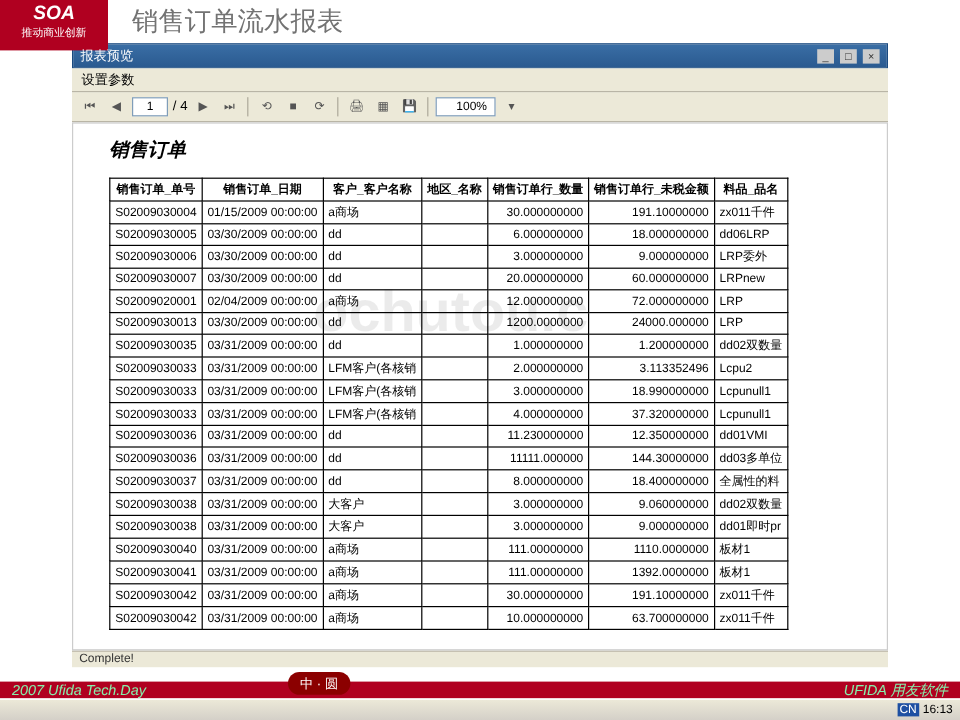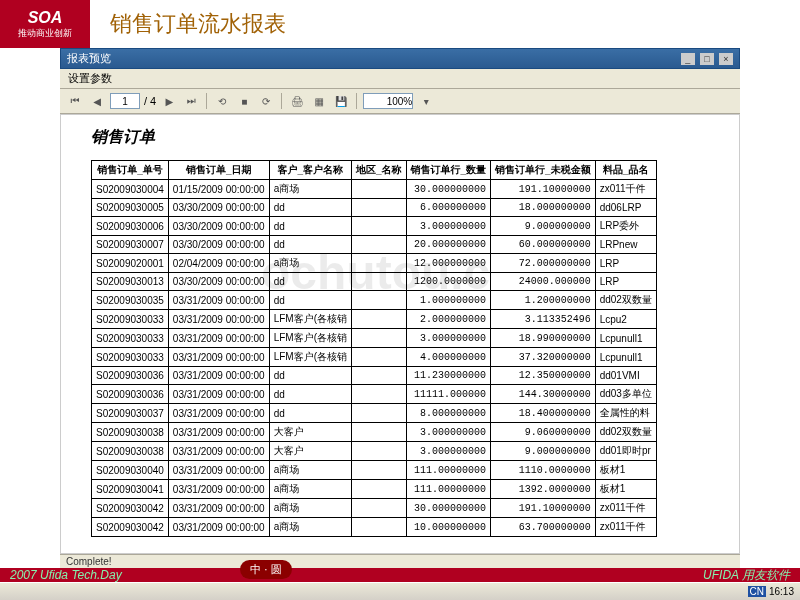--- a/index.html
+++ b/index.html
@@ -1,35 +1,35 @@
 <!DOCTYPE html>
 <html><head>
 <meta charset="utf-8">
 <style>
 * { margin: 0; padding: 0; box-sizing: border-box; }
 body { font-family: "Microsoft YaHei", SimSun, Arial, sans-serif; font-size: 11px; background: #fff; width: 800px; height: 600px; overflow: hidden; position: relative; }
-.top-banner { height: 48px; display: flex; align-items: center; }
+.top-banner { height: 36px; display: flex; align-items: center; }
 .logo-box { width: 90px; height: 48px; background: #b00020; color: #fff; display: flex; flex-direction: column; align-items: center; justify-content: center; font-size: 9px; }
 .logo-box .big { font-size: 16px; font-weight: bold; font-style: italic; }
-.page-title { font-size: 22px; color: #a16207; margin-left: 20px; }
+.page-title { font-size: 22px; color: #737373; margin-left: 20px; }
 .window-titlebar { background: linear-gradient(#3a6ea5, #2a5a90); color: #fff; font-size: 11px; padding: 2px 6px; display: flex; align-items: center; justify-content: space-between; margin: 0 60px; border: 1px solid #1a4a80; }
 .window-titlebar .ctrls span { display: inline-block; width: 14px; height: 12px; background: #ccc; margin-left: 2px; font-size: 9px; text-align: center; color: #333; line-height: 12px; }
 .menubar { background: #ece9d8; border-bottom: 1px solid #aca899; padding: 2px 8px; font-size: 11px; margin: 0 60px; }
 .toolbar { background: #ece9d8; border-bottom: 1px solid #aca899; padding: 3px 6px; display: flex; align-items: center; gap: 4px; margin: 0 60px; }
 .toolbar .btn { width: 18px; height: 18px; border: 1px solid transparent; display: inline-flex; align-items: center; justify-content: center; font-size: 10px; color: #555; cursor: pointer; }
 .toolbar input.page { width: 30px; height: 16px; font-size: 10px; text-align: center; border: 1px solid #7f9db9; }
-.toolbar input.zoom { width: 50px; height: 16px; font-size: 10px; border: 1px solid #7f9db9; padding-left: 0; text-align: right; }
+.toolbar input.zoom { width: 50px; height: 16px; font-size: 10px; border: 1px solid #7f9db9; padding-left: 16px; }
 .toolbar .sep { width: 1px; height: 16px; background: #aca899; margin: 0 2px; }
 .report-area { background: #fff; margin: 0 60px; height: 440px; overflow: auto; border: 1px solid #ccc; position: relative; }
 .watermark { position: absolute; top: 130px; left: 200px; font-size: 48px; color: rgba(0,0,0,0.08); font-weight: bold; pointer-events: none; z-index: 5; }
 .report-title { font-family: SimSun; font-size: 16px; font-style: italic; font-weight: bold; margin: 12px 0 12px 30px; }
 table.report { border-collapse: collapse; margin-left: 30px; font-size: 10px; }
 table.report th, table.report td { border: 1px solid #000; padding: 2px 4px; white-space: nowrap; height: 18px; }
 table.report th { font-weight: bold; text-align: center; background: #fff; }
-table.report td.num { text-align: right; font-family: Liberation Mono, monospace; }
+table.report td.num { text-align: right; }
 .statusbar { background: #ece9d8; border-top: 1px solid #aca899; font-size: 10px; padding: 1px 6px; margin: 0 60px; color: #333; }
 .bottom-banner { position: absolute; bottom: 18px; left: 0; width: 100%; height: 14px; background: #b00020; color: #86efac; font-size: 12px; font-style: italic; display: flex; align-items: center; padding: 0 10px; justify-content: space-between; }
 .taskbar { position: absolute; bottom: 0; left: 0; width: 100%; height: 18px; background: linear-gradient(#ece9d8, #d4d0c8); border-top: 1px solid #fff; display: flex; align-items: center; font-size: 10px; }
 .taskbar .start { background: #b00020; color: #fff; padding: 1px 8px; font-weight: bold; margin-right: 4px; margin-top: 48px; }
 .taskbar .task { border: 1px solid #aca899; background: #ece9d8; padding: 0 4px; margin-right: 2px; height: 15px; line-height: 15px; overflow: hidden; max-width: 70px; white-space: nowrap; text-overflow: ellipsis; cursor: pointer; }
 .taskbar .tray { margin-left: auto; padding: 0 6px; display: flex; align-items: center; gap: 3px; }
 .float-widget { position: absolute; top: 560px; left: 240px; background: #8b0000; border-radius: 10px; padding: 2px 10px; color: #fff; font-size: 11px; display: flex; gap: 6px; z-index: 20; }
 </style>
 </head>
 <body>

